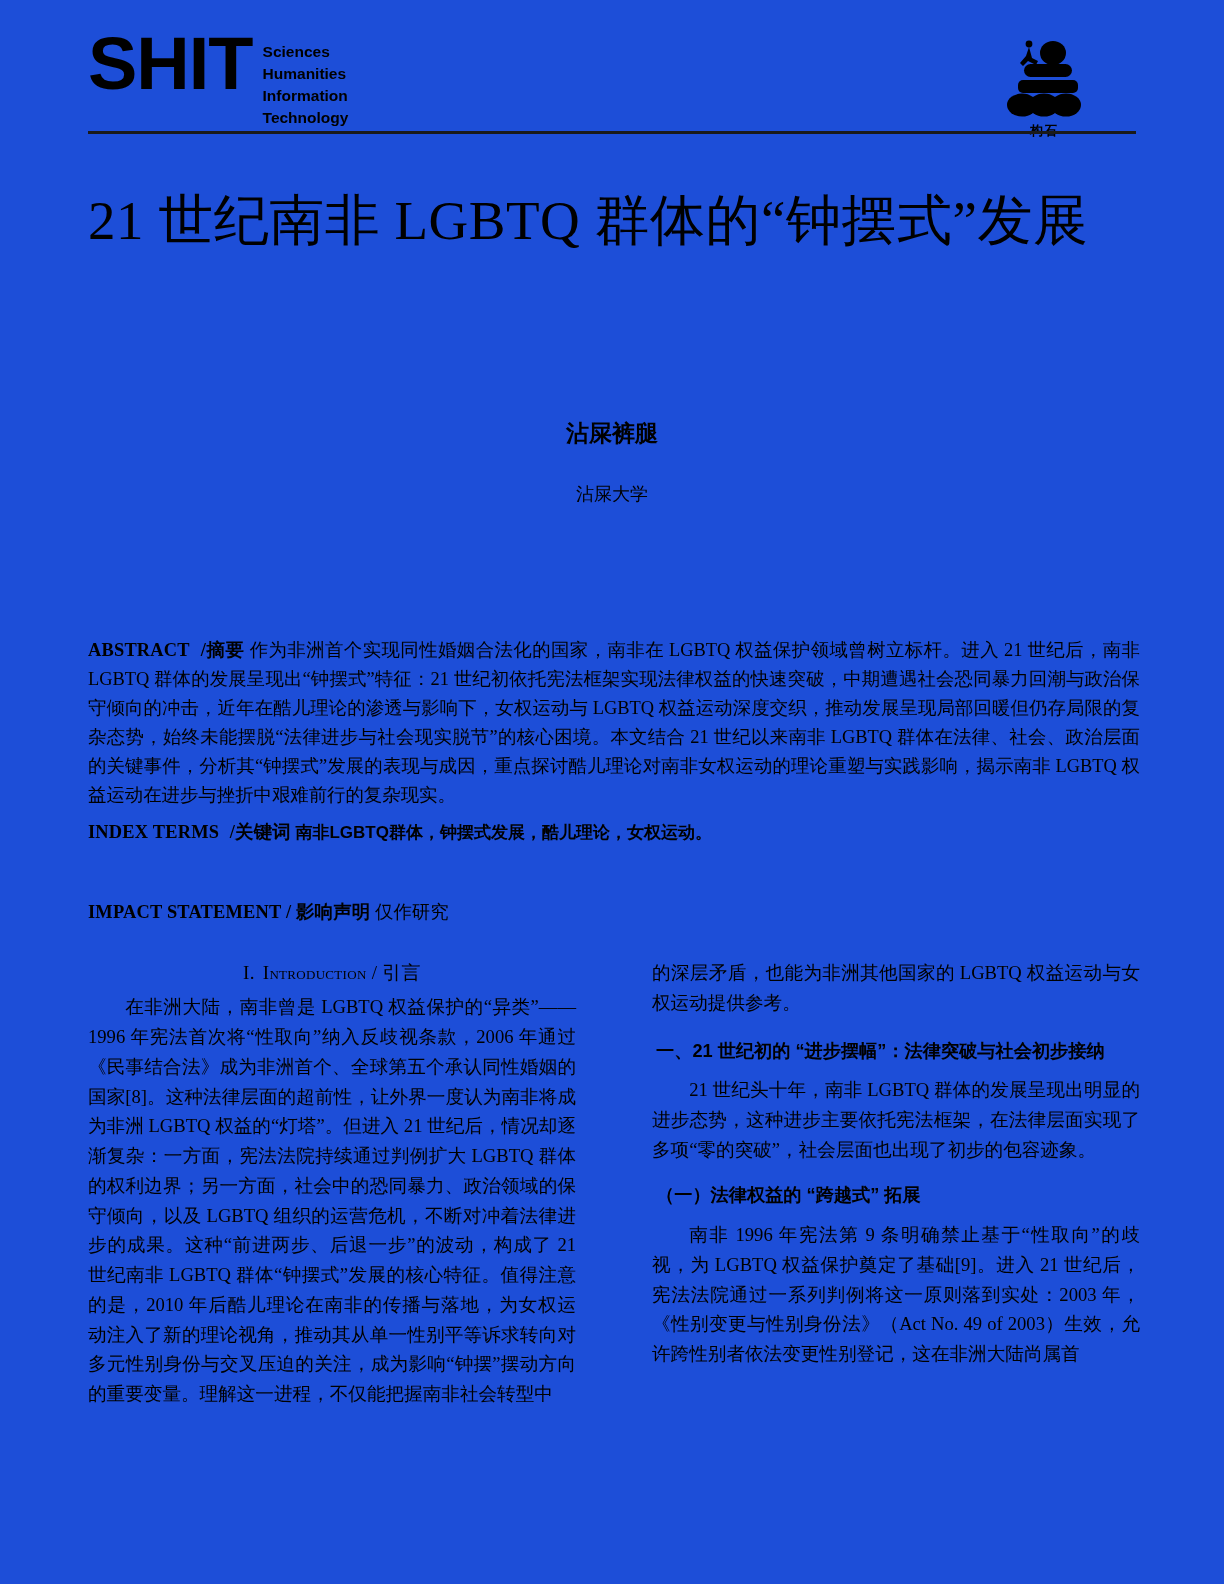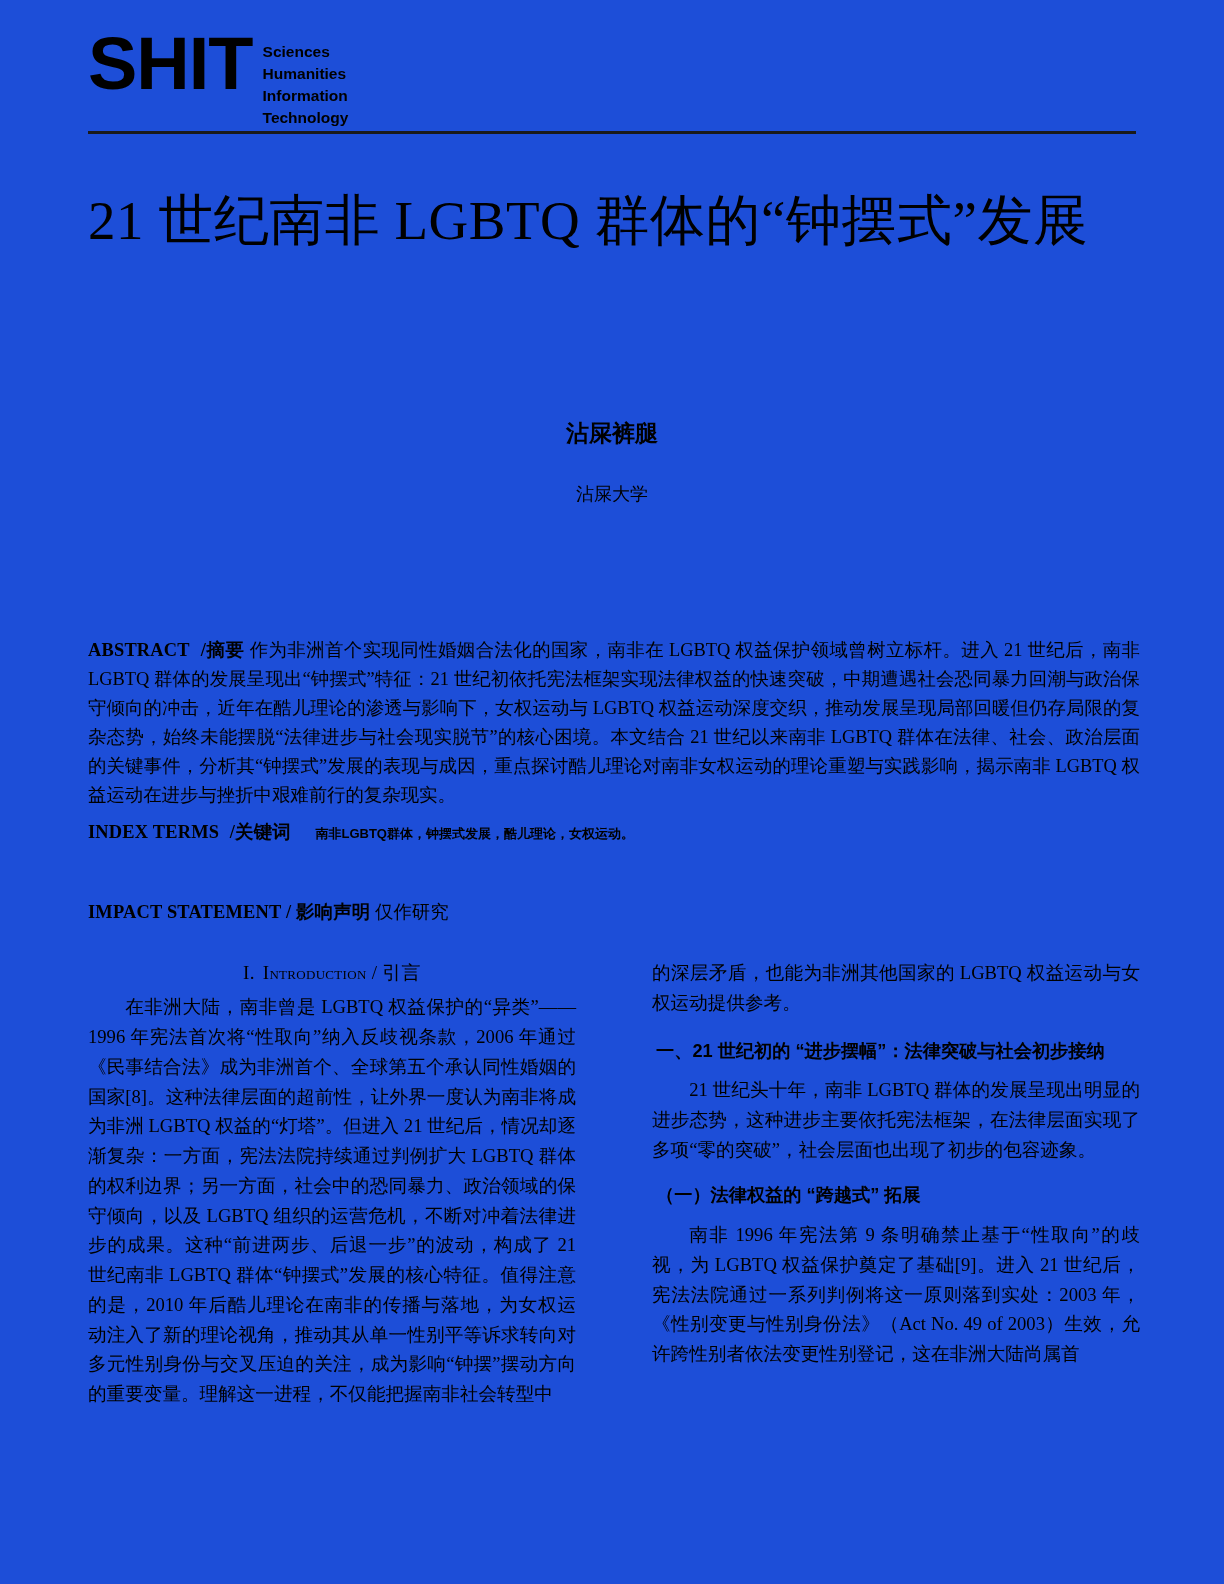--- a/index.html
+++ b/index.html
@@ -135,22 +135,21 @@
     position: absolute;
     left: 88px;
     top: 818px;
     width: 1052px;
     font-size: 18.4px;
     line-height: 1.55;
   }
   .index-terms .terms-body {
     font-family: "Liberation Sans", "DejaVu Sans", sans-serif;
     font-weight: bold;
-    font-size: 13px;
-    margin-left: 20px;
+    font-size: 17px;
   }
 
   .impact {
     position: absolute;
     left: 88px;
     top: 898px;
     width: 1052px;
     font-size: 18.4px;
     line-height: 1.55;
   }
@@ -211,20 +210,38 @@
     <div class="brand">
       <div class="brand-word">SHIT</div>
       <div class="brand-expansion">
         <div>Sciences</div>
         <div>Humanities</div>
         <div>Information</div>
         <div>Technology</div>
       </div>
     </div>
 
+    <div class="pub-logo">
+      <svg width="96" height="88" viewBox="0 0 96 88">
+
+        <ellipse cx="57" cy="17" rx="13" ry="12" fill="#000"></ellipse>
+
+        <circle cx="33" cy="8" r="3.4" fill="#000"></circle>
+        <path d="M33 11 L36 22 L42 25 L40 29 L32 25 L27 30 L24 27 L30 20 Z" fill="#000"></path>
+
+        <rect x="28" y="28" width="48" height="13" rx="6.5" fill="#000"></rect>
+
+        <rect x="22" y="44" width="60" height="13" rx="5" fill="#000"></rect>
+
+        <ellipse cx="26" cy="69" rx="15" ry="11.5" fill="#000"></ellipse>
+        <ellipse cx="48" cy="69" rx="15" ry="11.5" fill="#000"></ellipse>
+        <ellipse cx="70" cy="69" rx="15" ry="11.5" fill="#000"></ellipse>
+      </svg>
+      <div class="pub-logo-text">构石</div>
+    </div>
 
   </div>
 
   <div class="header-rule"></div>
 
   <h1 class="title">21 世纪南非 LGBTQ 群体的“钟摆式”发展</h1>
 
   <div class="author">沾屎裤腿</div>
   <div class="affiliation">沾屎大学</div>
 

